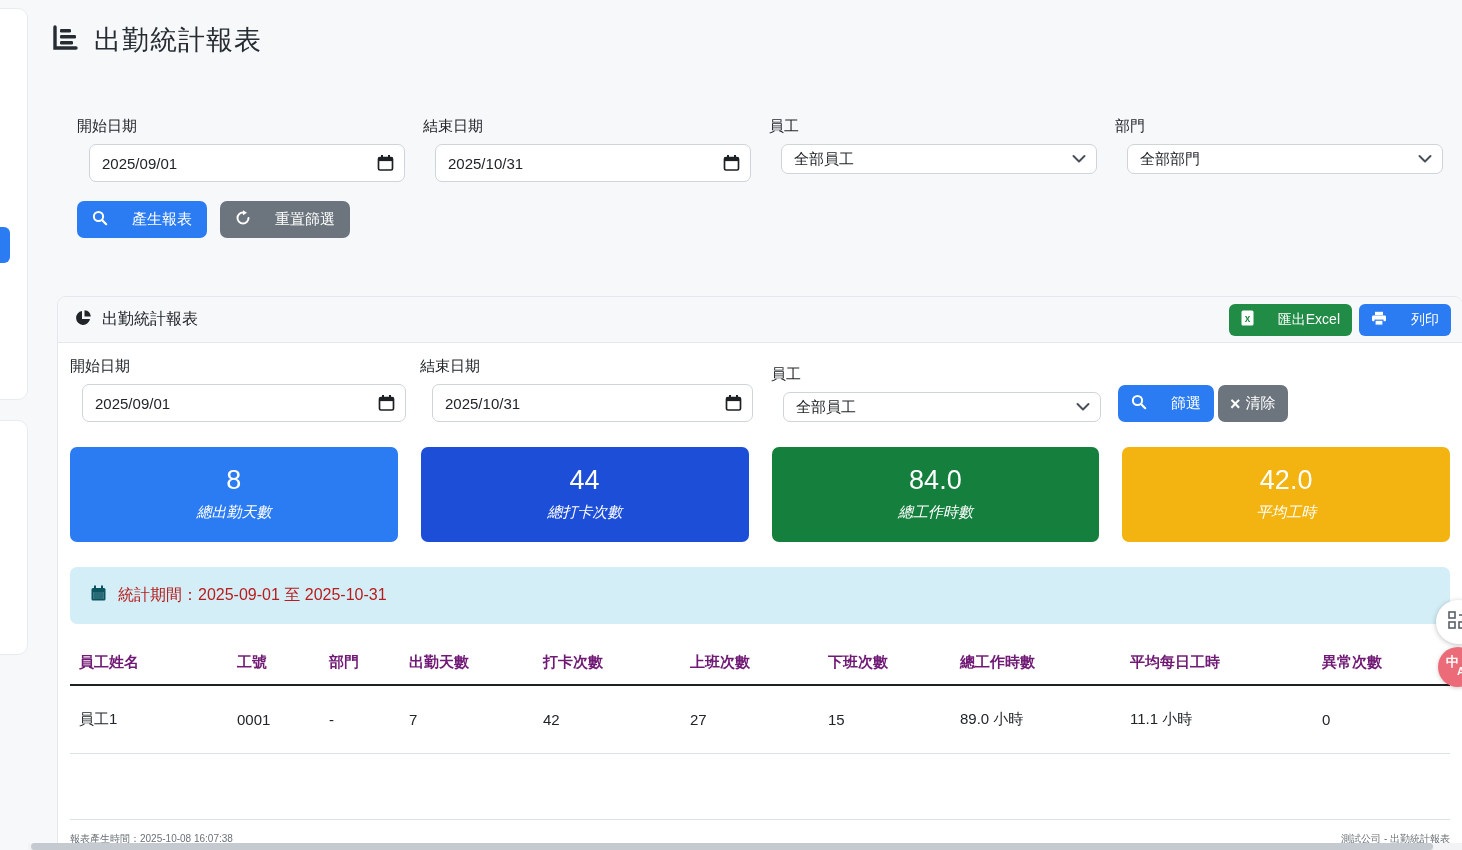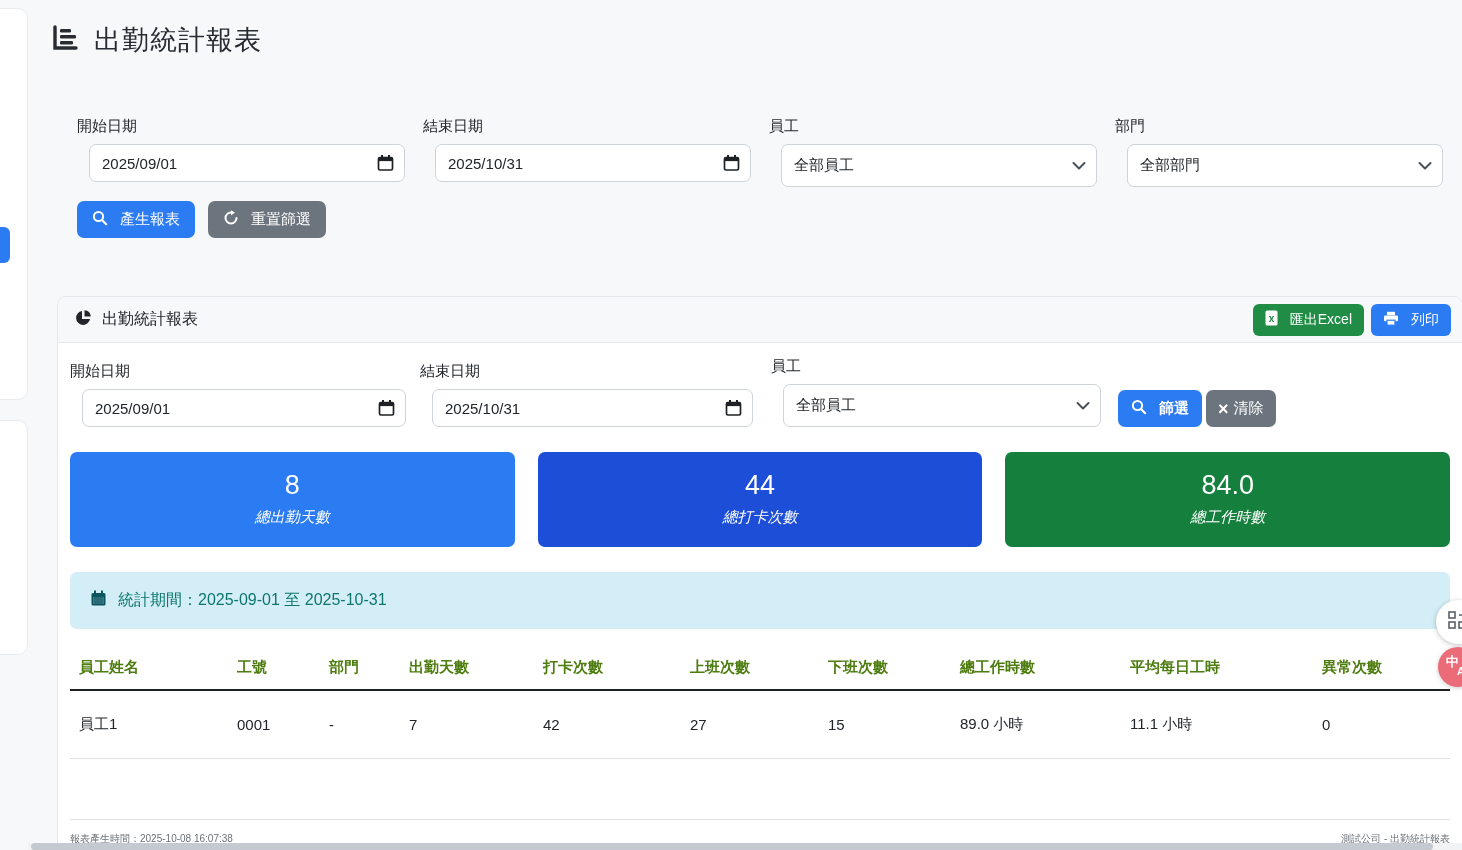--- a/index.html
+++ b/index.html
@@ -24,27 +24,27 @@
 
   
   .fld-label { font-size:15px; color:#212529; margin-bottom:8px; display:block; }
   .inp-wrap { position:relative;padding-left:12px; }
   .inp {
     width:100%; height:38px; border:1px solid #ced4da; border-radius:7px; background:#fff;
     font-size:15px; color:#212529; padding:0 36px 0 12px;
     font-family:"Liberation Sans","DejaVu Sans",sans-serif;
   }
   .sel {
-    width:100%; height:43px; border:1px solid #ced4da; border-radius:7px; background:#fff;
+    width:100%; height:30px; border:1px solid #ced4da; border-radius:7px; background:#fff;
     font-size:15px; color:#212529; padding:0 36px 0 12px; display:flex; align-items:center;
     cursor:default;
   }
   .inp-ico { position:absolute; right:11px; top:50%; transform:translateY(-50%); display:flex; }
 
-  .btn { display:inline-flex; align-items:center; gap:12px; height:37px; padding:0 15px;
+  .btn { display:inline-flex; align-items:center; gap:24px; height:37px; padding:0 15px;
     border:none; border-radius:7px; font-size:15px; color:#fff; cursor:pointer;
     font-family:"Liberation Sans","DejaVu Sans",sans-serif; }
   .btn-blue { background:#2b7bf3; }
   .btn-gray { background:#6c757d; }
   .btn-green{ background:#218c46; }
   .btn-sm { height:32px; font-size:14px; padding:0 12px; border-radius:6px; }
 
   
   .filters-top { position:absolute; left:77px; top:117px; width:1366px;
     display:grid; grid-template-columns:repeat(4,1fr); gap:18px; }
@@ -66,24 +66,24 @@
   .if-f3 { width:330px; margin-left:18px; }
   .if-btns { margin-left:17px; display:flex; gap:4px; }
 
   .stats-row { margin-top:25px; display:flex; gap:23px; }
   .stat-card { flex:1; height:95px; border-radius:7px; color:#fff;
     display:flex; flex-direction:column; align-items:center; justify-content:center; gap:9px; }
   .stat-num { font-size:27px; line-height:1; }
   .stat-lbl { font-size:15px;font-style:italic; }
 
   .info-bar { margin-top:25px; height:57px; background:#d3eef6; border-radius:7px;
-    display:flex; align-items:center; gap:11px; padding:0 20px; color:#0f766e; font-size:16px; }
+    display:flex; align-items:center; gap:11px; padding:0 20px; color:#b91c1c; font-size:16px; }
 
   table.report { width:100%; margin-top:16px; border-collapse:collapse; table-layout:fixed; }
-  table.report th { text-align:left; font-size:15px; font-weight:700; color:#4d7c0f;
+  table.report th { text-align:left; font-size:15px; font-weight:700; color:#701a75;
     padding:13px 9px 12px 9px; border-bottom:2px solid #1d2124; }
   table.report td { text-align:left; font-size:15px; color:#212529;
     padding:24px 9px; border-bottom:1px solid #dee2e6; }
   td.zero { color:#198754; }
 
   .card-footer { position:absolute; left:12px; right:12px; top:522px;
     border-top:1px solid #dee2e6; padding-top:12px;
     display:flex; justify-content:space-between; font-size:10px; color:#6b7177; }
 
   
@@ -264,21 +264,21 @@
         <div class="inp-wrap">
           <div class="sel">全部員工</div>
           <span class="inp-ico">
             <svg width="14" height="9" viewBox="0 0 14 9">
                 <path d="M1.5 1.5 L7 7 L12.5 1.5" fill="none" stroke="#49505a" stroke-width="2" stroke-linecap="round" stroke-linejoin="round"></path>
               </svg>
           </span>
         </div>
       </div>
       <div class="if-btns">
-        <button class="btn btn-blue" style="padding:0 13px; font-weight:bold;">
+        <button class="btn btn-blue" style="padding:0 13px; ">
           <span class="ico">
             <svg width="16" height="16" viewBox="0 0 16 16">
                 <circle cx="6.5" cy="6.5" r="4.6" fill="none" stroke="#fff" stroke-width="2"></circle>
                 <path d="M10.2 10.2 L14.2 14.2" stroke="#fff" stroke-width="2.2" stroke-linecap="round"></path>
               </svg>
           </span>
           <span>篩選</span>
         </button>
         <button class="btn btn-gray" style="padding:0 12px; gap:5px;">
           <span class="ico" style="font-size:18px; font-weight:bold; line-height:1;">×</span>
@@ -292,20 +292,24 @@
         <div class="stat-num">8</div>
         <div class="stat-lbl">總出勤天數</div>
       </div>
       <div class="stat-card" style="background:#1d4ed8">
         <div class="stat-num">44</div>
         <div class="stat-lbl">總打卡次數</div>
       </div>
       <div class="stat-card" style="background:#15803d">
         <div class="stat-num">84.0</div>
         <div class="stat-lbl">總工作時數</div>
+      </div>
+      <div class="stat-card" style="background:#f3b411">
+        <div class="stat-num">42.0</div>
+        <div class="stat-lbl">平均工時</div>
       </div>
     </div>
 
     <div class="info-bar">
       <span class="ico">
         <svg width="17" height="17" viewBox="0 0 17 17">
           <rect x="1.5" y="3" width="14" height="12.5" rx="1.5" fill="#0c5460"></rect>
           <rect x="3.2" y="7" width="10.6" height="7" fill="#d3eef6"></rect>
           <rect x="3.2" y="7" width="10.6" height="7" fill="#0c5460" opacity="0.85"></rect>
           <rect x="4" y="0.5" width="2" height="3.5" fill="#0c5460"></rect>

